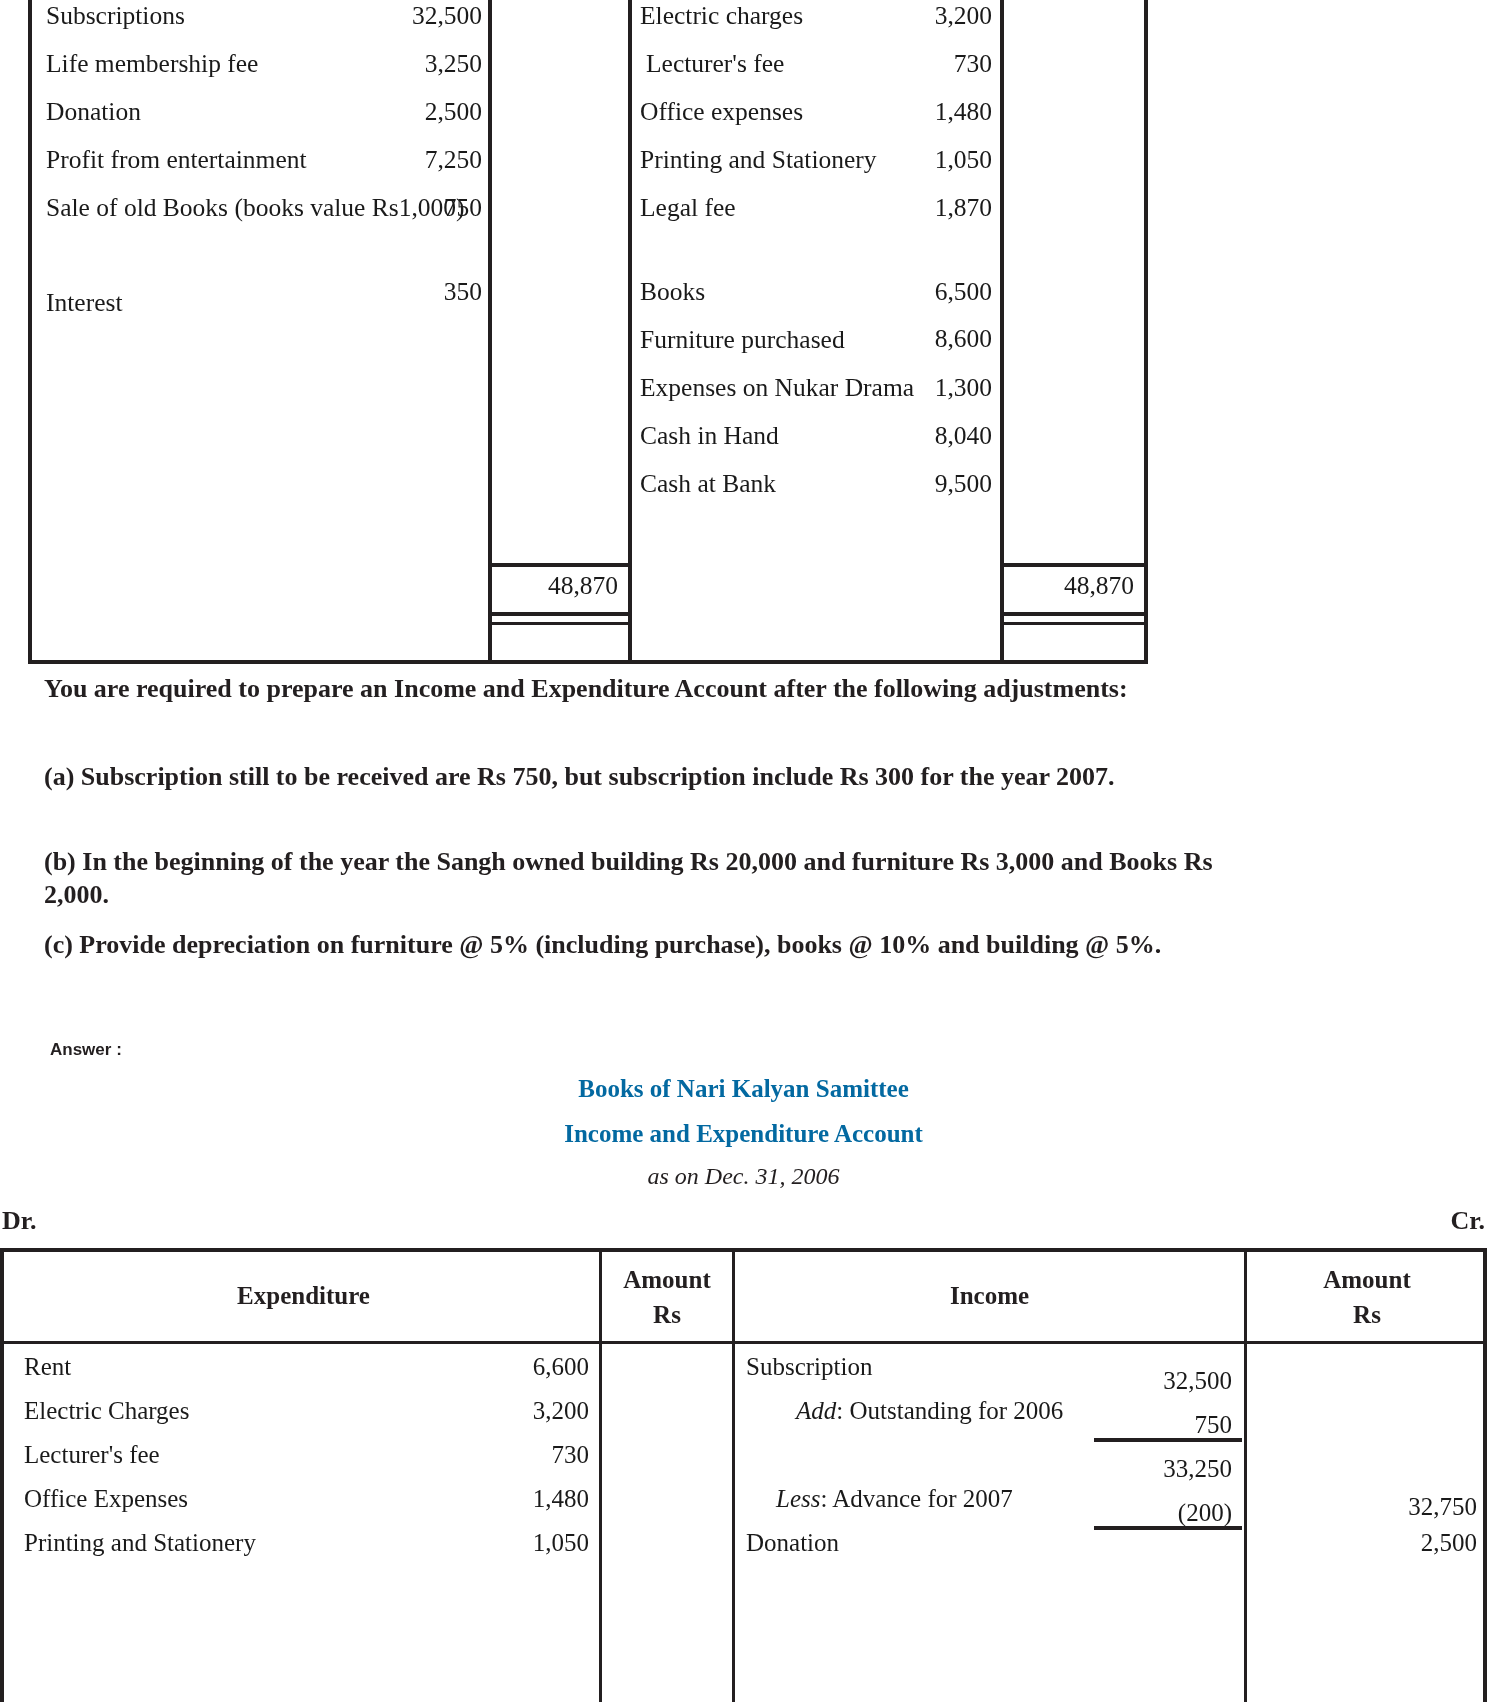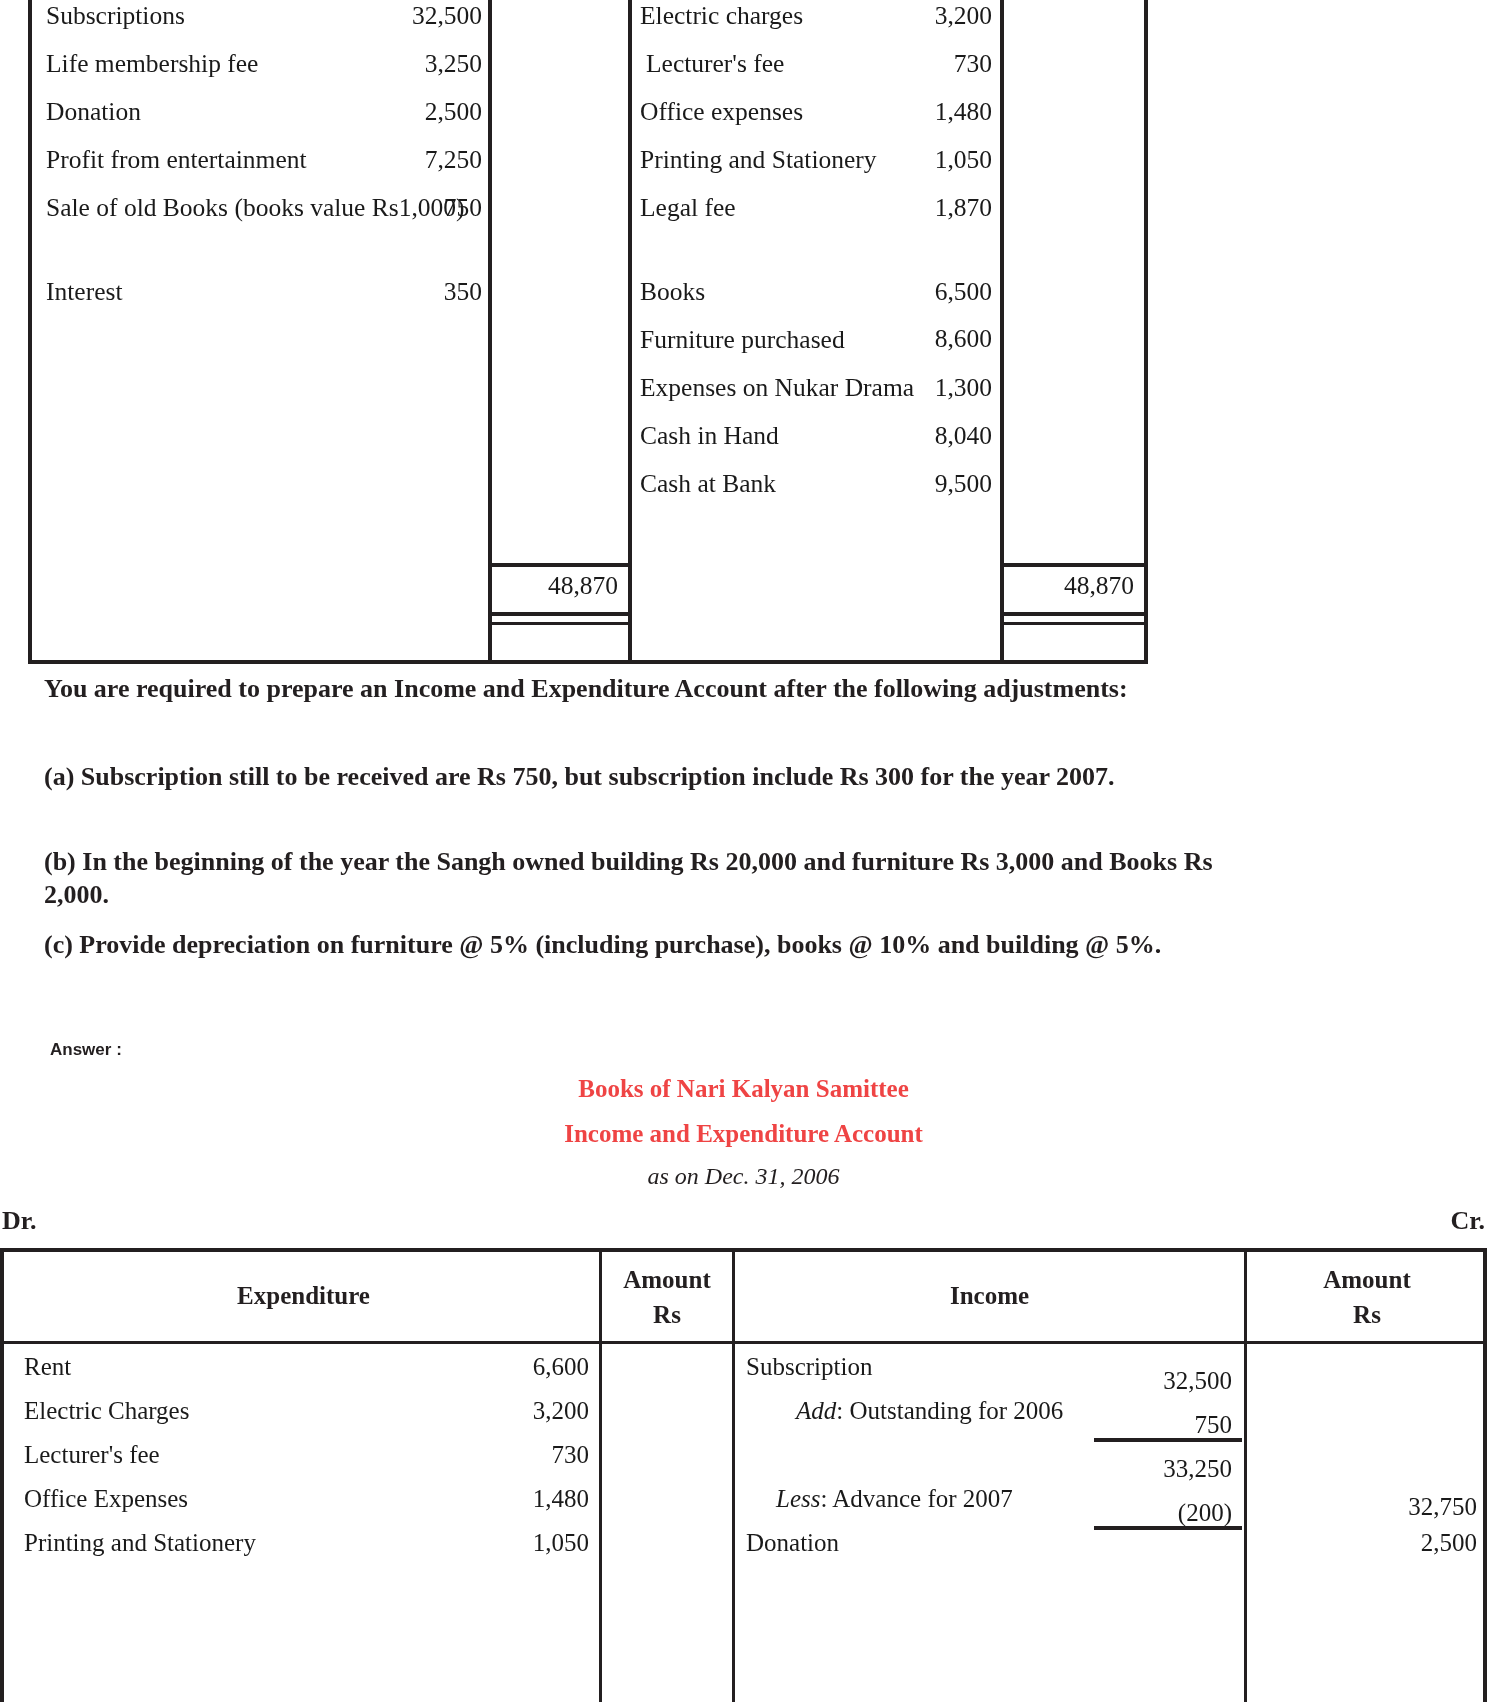--- a/index.html
+++ b/index.html
@@ -95,21 +95,21 @@
   }
 
   
   .ans-head {
     position: absolute;
     width: 1487px;
     left: 0;
     text-align: center;
     font-weight: bold;
     font-size: 25px;
-    color: #ef4444;
+    color: #0369a1;
   }
   .ans-sub {
     position: absolute;
     width: 1487px;
     left: 0;
     text-align: center;
     font-style: italic;
     font-size: 24px;
     color: #231f20;
   }
@@ -197,21 +197,21 @@
 
   <div class="tt-col-sep tt-sep-a"></div>
   <div class="tt-col-sep tt-sep-b"></div>
   <div class="tt-col-sep tt-sep-c"></div>
 
   <div class="tt-cell tt-label-left" style="top:-4px;">Subscriptions</div>
   <div class="tt-cell tt-label-left" style="top:44px;">Life membership fee</div>
   <div class="tt-cell tt-label-left" style="top:92px;">Donation</div>
   <div class="tt-cell tt-label-left" style="top:140px;text-align:right;">Profit from entertainment</div>
   <div class="tt-wrap" style="top:188px;">Sale of old Books (books value Rs1,000)</div>
-  <div class="tt-cell tt-label-left" style="top:272px;">Interest</div>
+  <div class="tt-cell tt-label-left" style="top:283px;">Interest</div>
 
   <div class="tt-cell tt-amt-left" style="top:-4px;">32,500</div>
   <div class="tt-cell tt-amt-left" style="top:44px;">3,250</div>
   <div class="tt-cell tt-amt-left" style="top:92px;">2,500</div>
   <div class="tt-cell tt-amt-left" style="top:140px;">7,250</div>
   <div class="tt-cell tt-amt-left" style="top:188px;">750</div>
   <div class="tt-cell tt-amt-left" style="top:272px;">350</div>
 
   <div class="tt-cell tt-label-right" style="top:-4px;">Electric charges</div>
   <div class="tt-cell tt-label-right" style="top:44px; left:614px;">Lecturer's fee</div>

